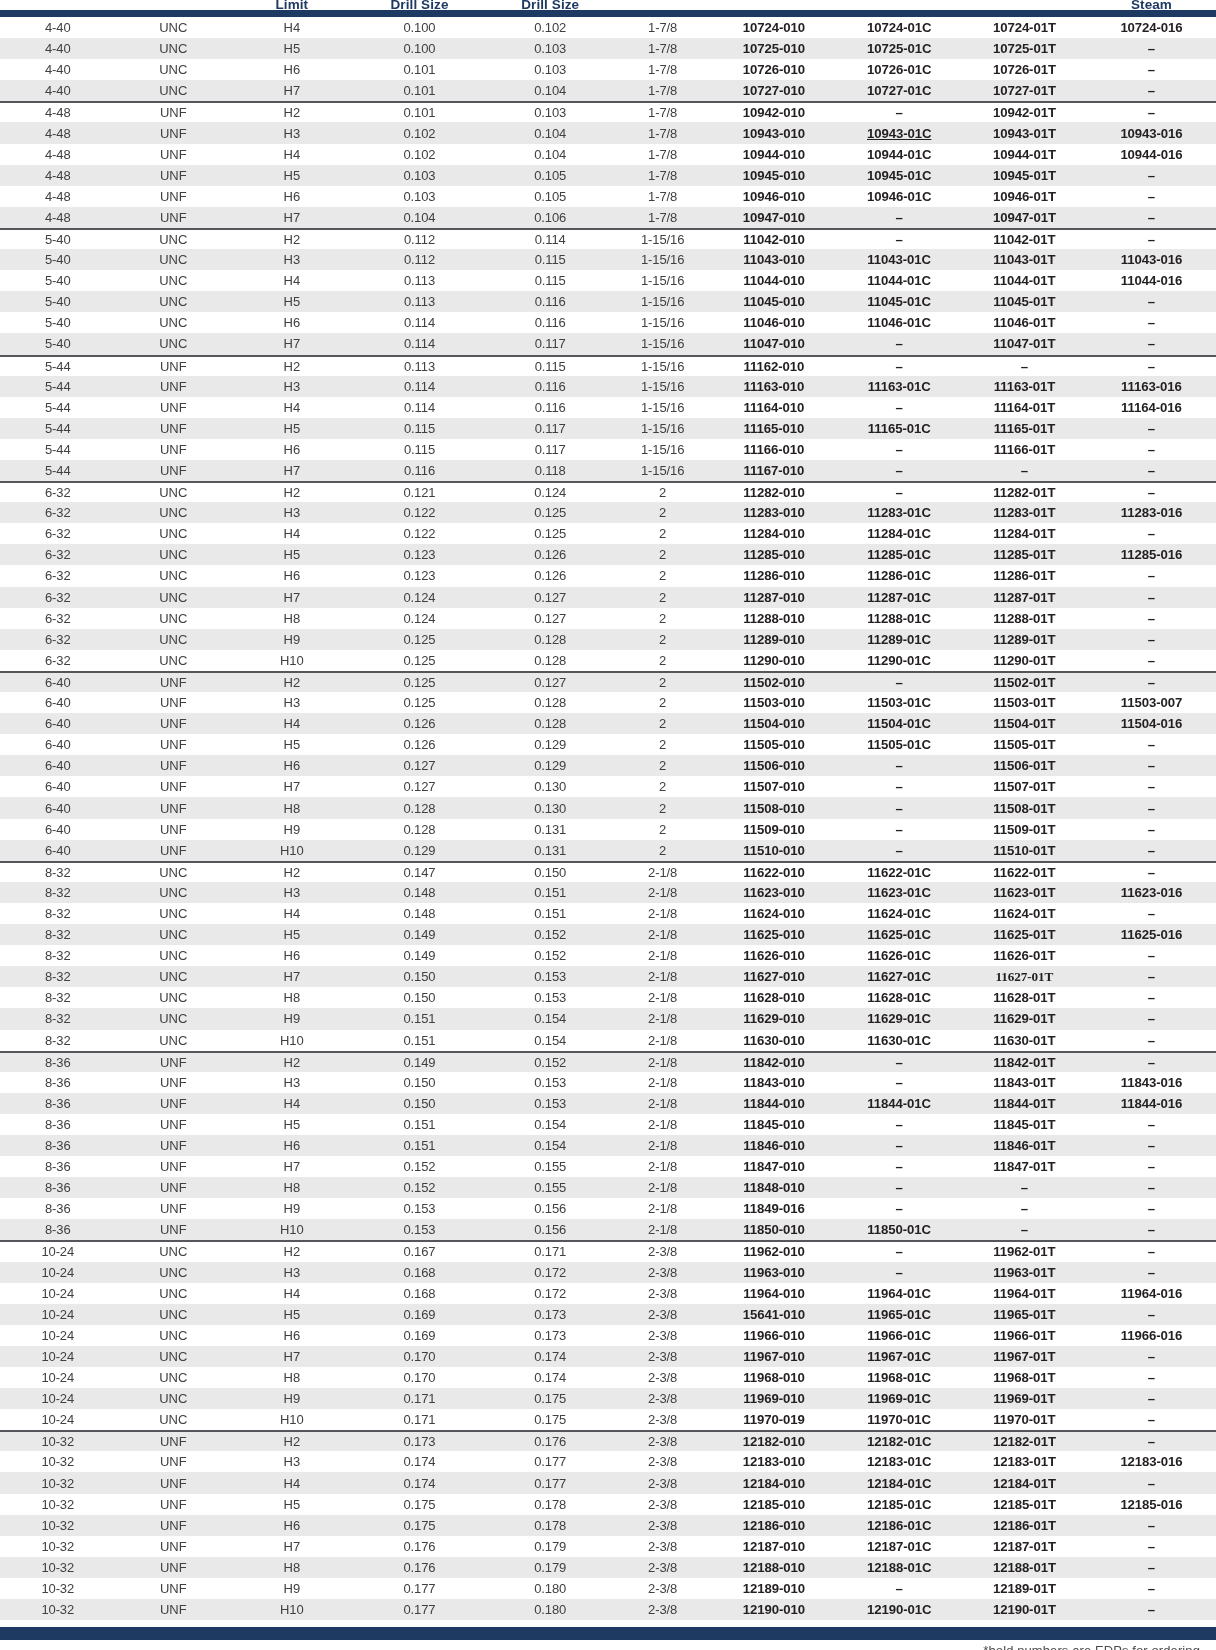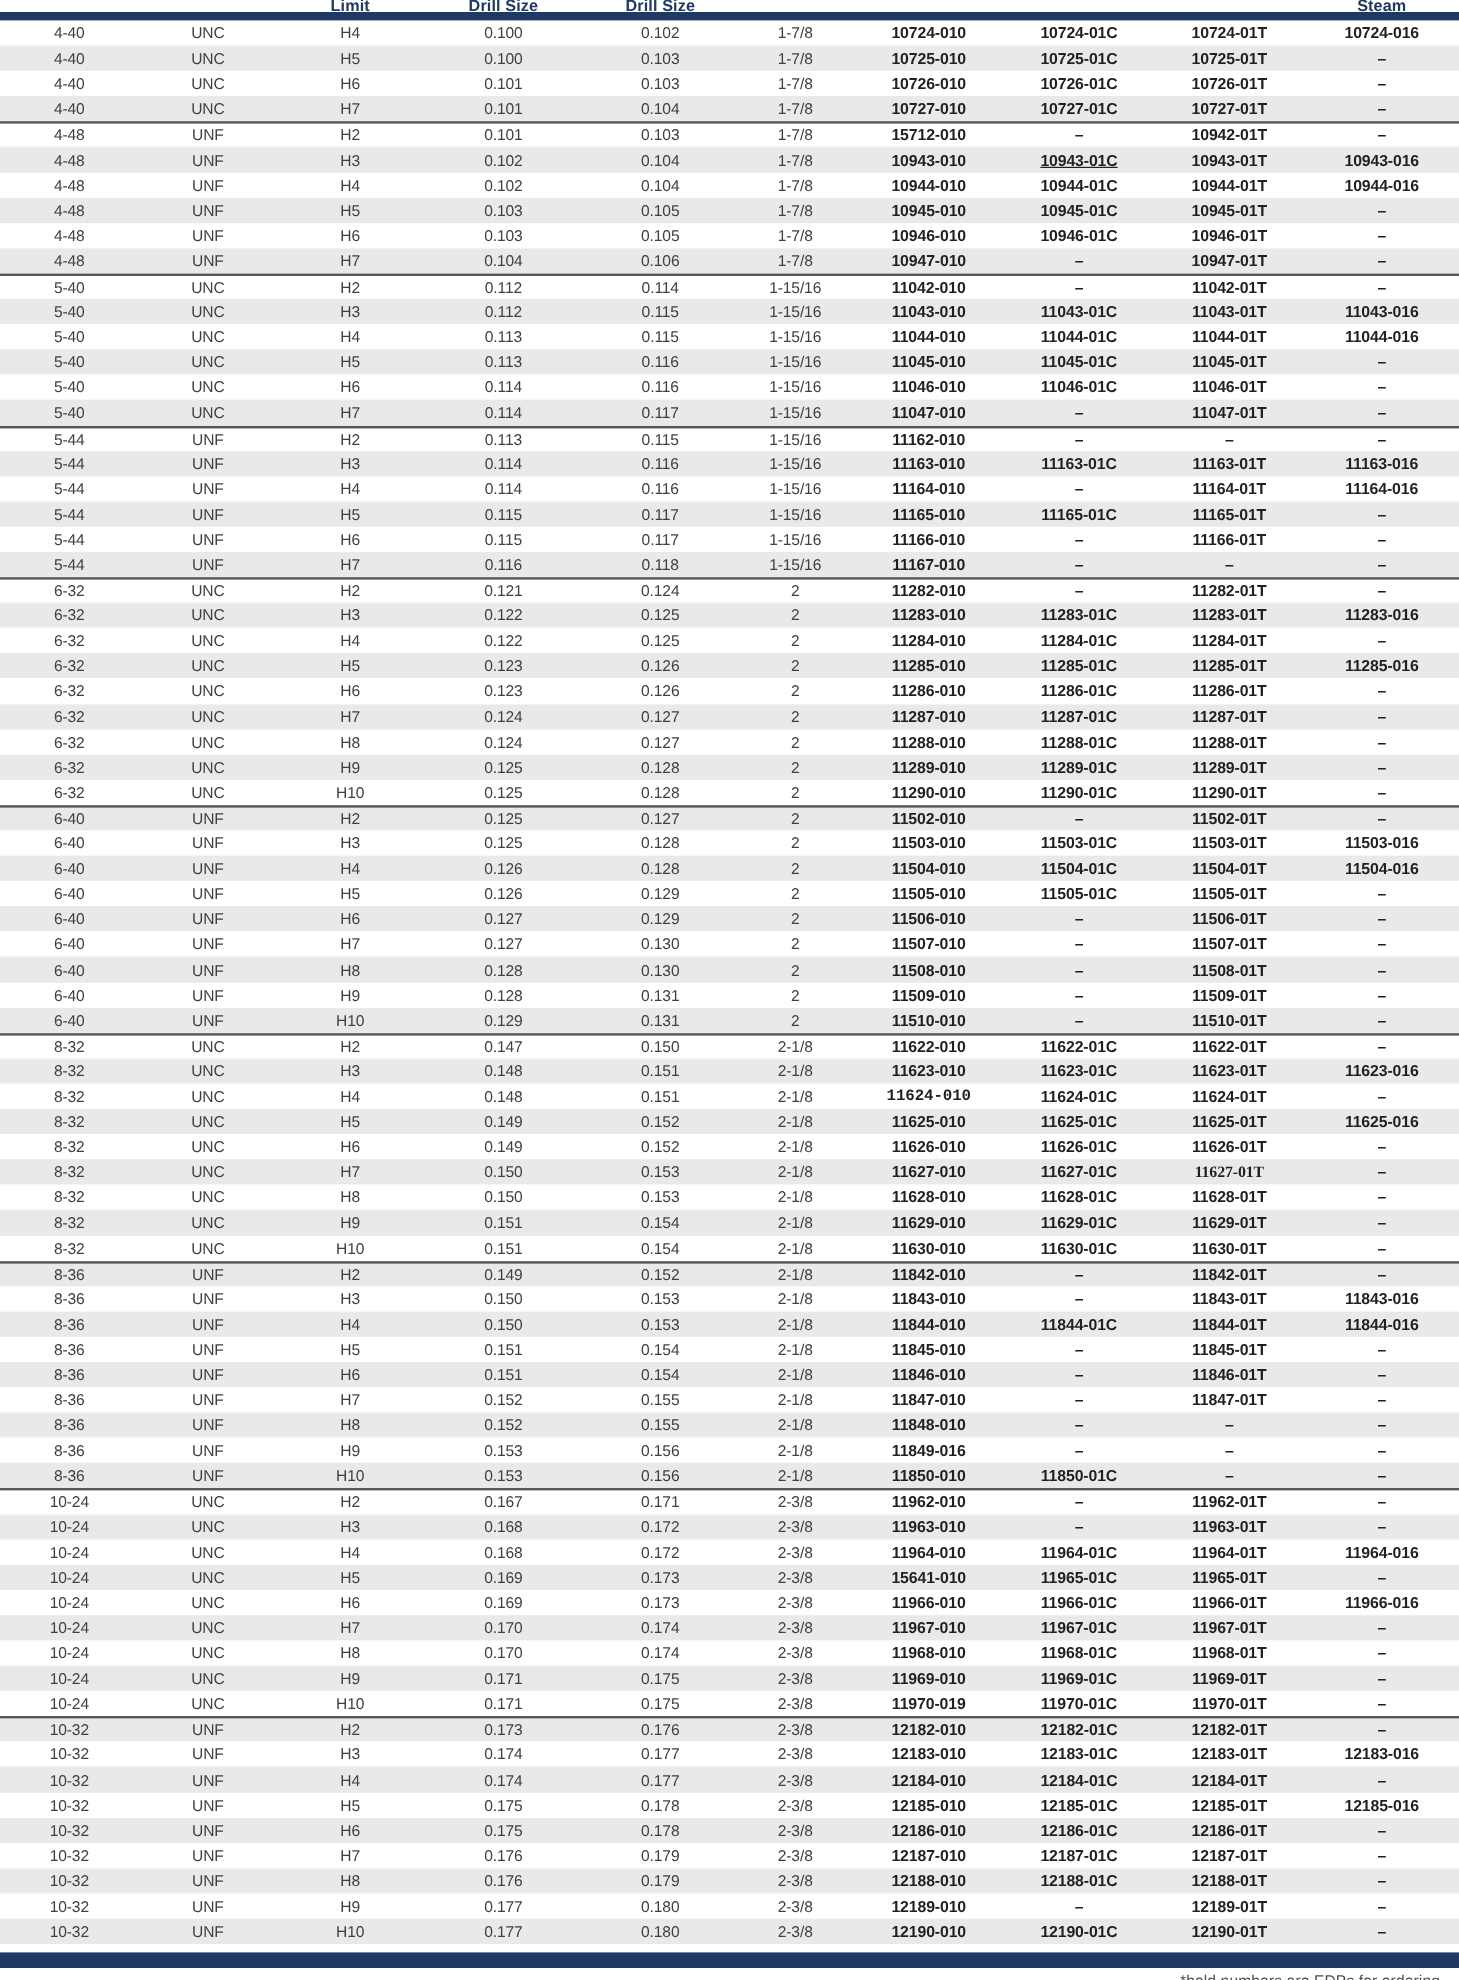--- a/index.html
+++ b/index.html
@@ -103,21 +103,21 @@
         <div class="cell edp" style="width: 10.3%;">10727-01T</div>
         <div class="cell edp" style="width: 10.6%;">–</div>
       </div>
       <div class="row group-start">
         <div class="cell" style="width: 9.5%;">4-48</div>
         <div class="cell" style="width: 9.5%;">UNF</div>
         <div class="cell" style="width: 10%;">H2</div>
         <div class="cell" style="width: 11%;">0.101</div>
         <div class="cell" style="width: 10.5%;">0.103</div>
         <div class="cell" style="width: 8%;">1-7/8</div>
-        <div class="cell edp" style="width: 10.3%;">15712-010</div>
+        <div class="cell edp" style="width: 10.3%;">10942-010</div>
         <div class="cell edp" style="width: 10.3%;">–</div>
         <div class="cell edp" style="width: 10.3%;">10942-01T</div>
         <div class="cell edp" style="width: 10.6%;">–</div>
       </div>
       <div class="row alt">
         <div class="cell" style="width: 9.5%;">4-48</div>
         <div class="cell" style="width: 9.5%;">UNF</div>
         <div class="cell" style="width: 10%;">H3</div>
         <div class="cell" style="width: 11%;">0.102</div>
         <div class="cell" style="width: 10.5%;">0.104</div>
@@ -442,21 +442,21 @@
       <div class="row">
         <div class="cell" style="width: 9.5%;">6-40</div>
         <div class="cell" style="width: 9.5%;">UNF</div>
         <div class="cell" style="width: 10%;">H3</div>
         <div class="cell" style="width: 11%;">0.125</div>
         <div class="cell" style="width: 10.5%;">0.128</div>
         <div class="cell" style="width: 8%;">2</div>
         <div class="cell edp" style="width: 10.3%;">11503-010</div>
         <div class="cell edp" style="width: 10.3%;">11503-01C</div>
         <div class="cell edp" style="width: 10.3%;">11503-01T</div>
-        <div class="cell edp" style="width: 10.6%;">11503-016</div>
+        <div class="cell edp" style="width: 10.6%;">11503-007</div>
       </div>
       <div class="row alt">
         <div class="cell" style="width: 9.5%;">6-40</div>
         <div class="cell" style="width: 9.5%;">UNF</div>
         <div class="cell" style="width: 10%;">H4</div>
         <div class="cell" style="width: 11%;">0.126</div>
         <div class="cell" style="width: 10.5%;">0.128</div>
         <div class="cell" style="width: 8%;">2</div>
         <div class="cell edp" style="width: 10.3%;">11504-010</div>
         <div class="cell edp" style="width: 10.3%;">11504-01C</div>
@@ -559,21 +559,21 @@
         <div class="cell edp" style="width: 10.3%;">11623-01T</div>
         <div class="cell edp" style="width: 10.6%;">11623-016</div>
       </div>
       <div class="row">
         <div class="cell" style="width: 9.5%;">8-32</div>
         <div class="cell" style="width: 9.5%;">UNC</div>
         <div class="cell" style="width: 10%;">H4</div>
         <div class="cell" style="width: 11%;">0.148</div>
         <div class="cell" style="width: 10.5%;">0.151</div>
         <div class="cell" style="width: 8%;">2-1/8</div>
-        <div class="cell edp" style="width: 10.3%; font-family: Liberation Mono, monospace;">11624-010</div>
+        <div class="cell edp" style="width: 10.3%;">11624-010</div>
         <div class="cell edp" style="width: 10.3%;">11624-01C</div>
         <div class="cell edp" style="width: 10.3%;">11624-01T</div>
         <div class="cell edp" style="width: 10.6%;">–</div>
       </div>
       <div class="row alt">
         <div class="cell" style="width: 9.5%;">8-32</div>
         <div class="cell" style="width: 9.5%;">UNC</div>
         <div class="cell" style="width: 10%;">H5</div>
         <div class="cell" style="width: 11%;">0.149</div>
         <div class="cell" style="width: 10.5%;">0.152</div>

